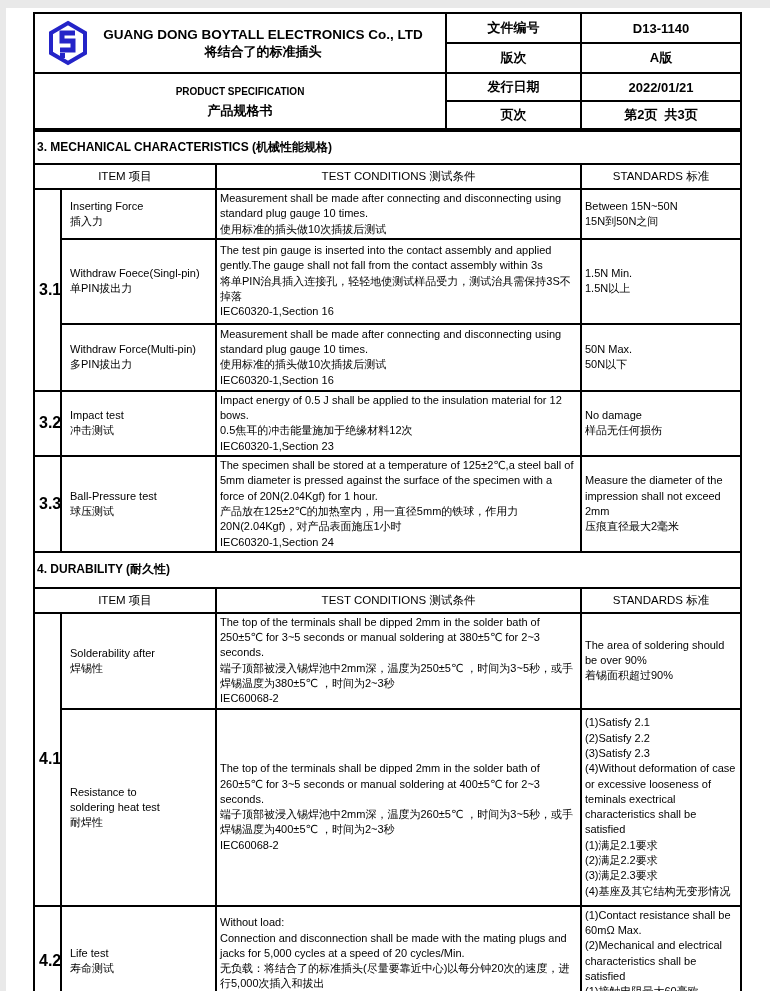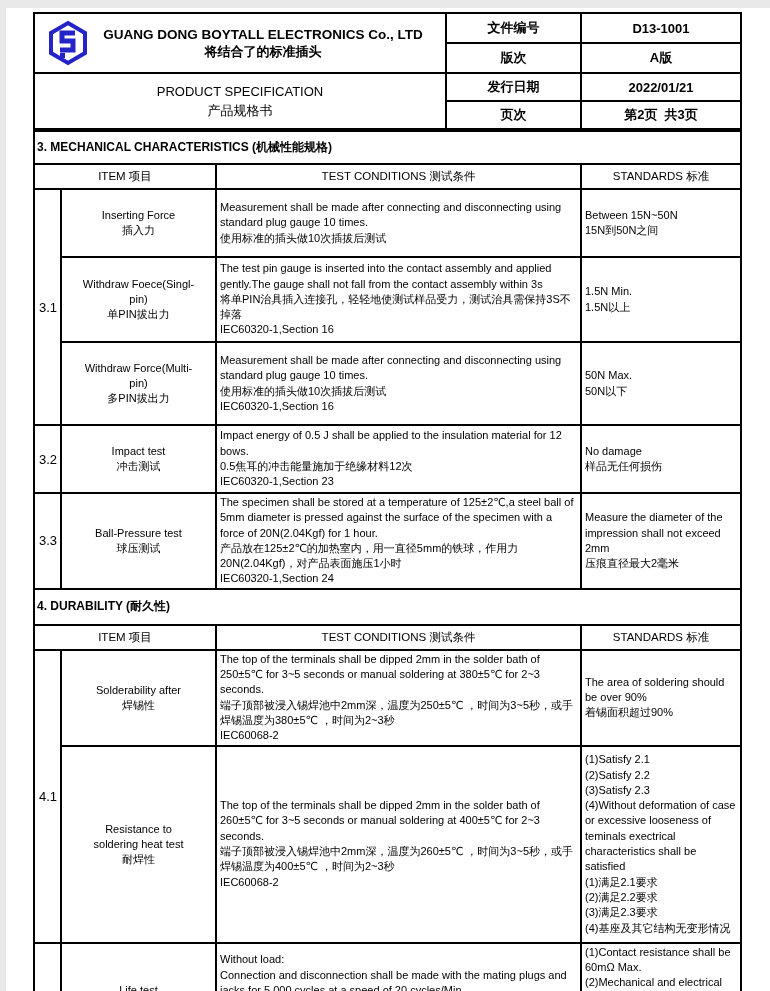--- a/index.html
+++ b/index.html
@@ -14,29 +14,29 @@
   table{border-collapse:collapse;table-layout:fixed;width:707px;}
   td,th{border:2px solid #000;vertical-align:middle;padding:4px;overflow:hidden;}
   .pre{white-space:pre-wrap;word-wrap:break-word;margin-top:24px;}
   
   .hdr td{font-weight:bold;}
   .company-cell{display:flex;align-items:center;padding:2px 4px 2px 8px;}
   .company-names{flex:1;text-align:center;}
   .company-en{font-size:13.5px;line-height:17px;font-weight:bold;}
   .company-cn{font-size:13px;line-height:18px;font-weight:bold;}
   .product-cell{text-align:center;}
-  .title-en{font-size:13px;line-height:18px;font-weight:normal;}
-  .title-cn{font-size:13px;line-height:19px;font-weight:normal;}
+  .title-en{font-size:10px;line-height:18px;font-weight:bold;}
+  .title-cn{font-size:13px;line-height:19px;font-weight:bold;}
   .fld-label{text-align:center;font-size:13px;}
   .fld-value{text-align:center;font-size:13px;}
   
   .sec{font-weight:bold;font-size:12px;text-align:left;padding:2px 2px;}
   th.colhdr{font-weight:normal;font-size:11.5px;text-align:center;}
-  .num{text-align:center;font-size:13px;}
-  .item{text-align:center;font-size:11px;line-height:15px;padding:18px;}
+  .num{text-align:center;font-size:16px;font-weight:bold;}
+  .item{font-size:11px;line-height:15px;padding:8px;}
   .test,.std{text-align:left;font-size:11px;line-height:15.3px;padding:1px 3px;}
   svg.logo{display:block;}
 </style>
 </head>
 <body>
 
 <div class="scan-edge-top"></div>
 <div class="scan-edge-left"></div>
 
 <div class="doc">
@@ -58,21 +58,21 @@
               <rect x="13" y="33" width="5" height="5" fill="#2424c8"></rect>
             </svg>
           </span>
           <span class="company-names">
             <div class="company-en">GUANG DONG BOYTALL ELECTRONICS Co., LTD</div>
             <div class="company-cn">将结合了的标准插头</div>
           </span>
         </div>
       </td>
       <td class="fld-label">文件编号</td>
-      <td class="fld-value">D13-1001</td>
+      <td class="fld-value">D13-1140</td>
     </tr>
     <tr style="height:25px">
       <td class="fld-label">版次</td>
       <td class="fld-value">A版</td>
     </tr>
     <tr style="height:25px">
       <td rowspan="2" class="product-cell">
         <div class="title-en">PRODUCT SPECIFICATION</div>
         <div class="title-cn">产品规格书</div>
       </td>

